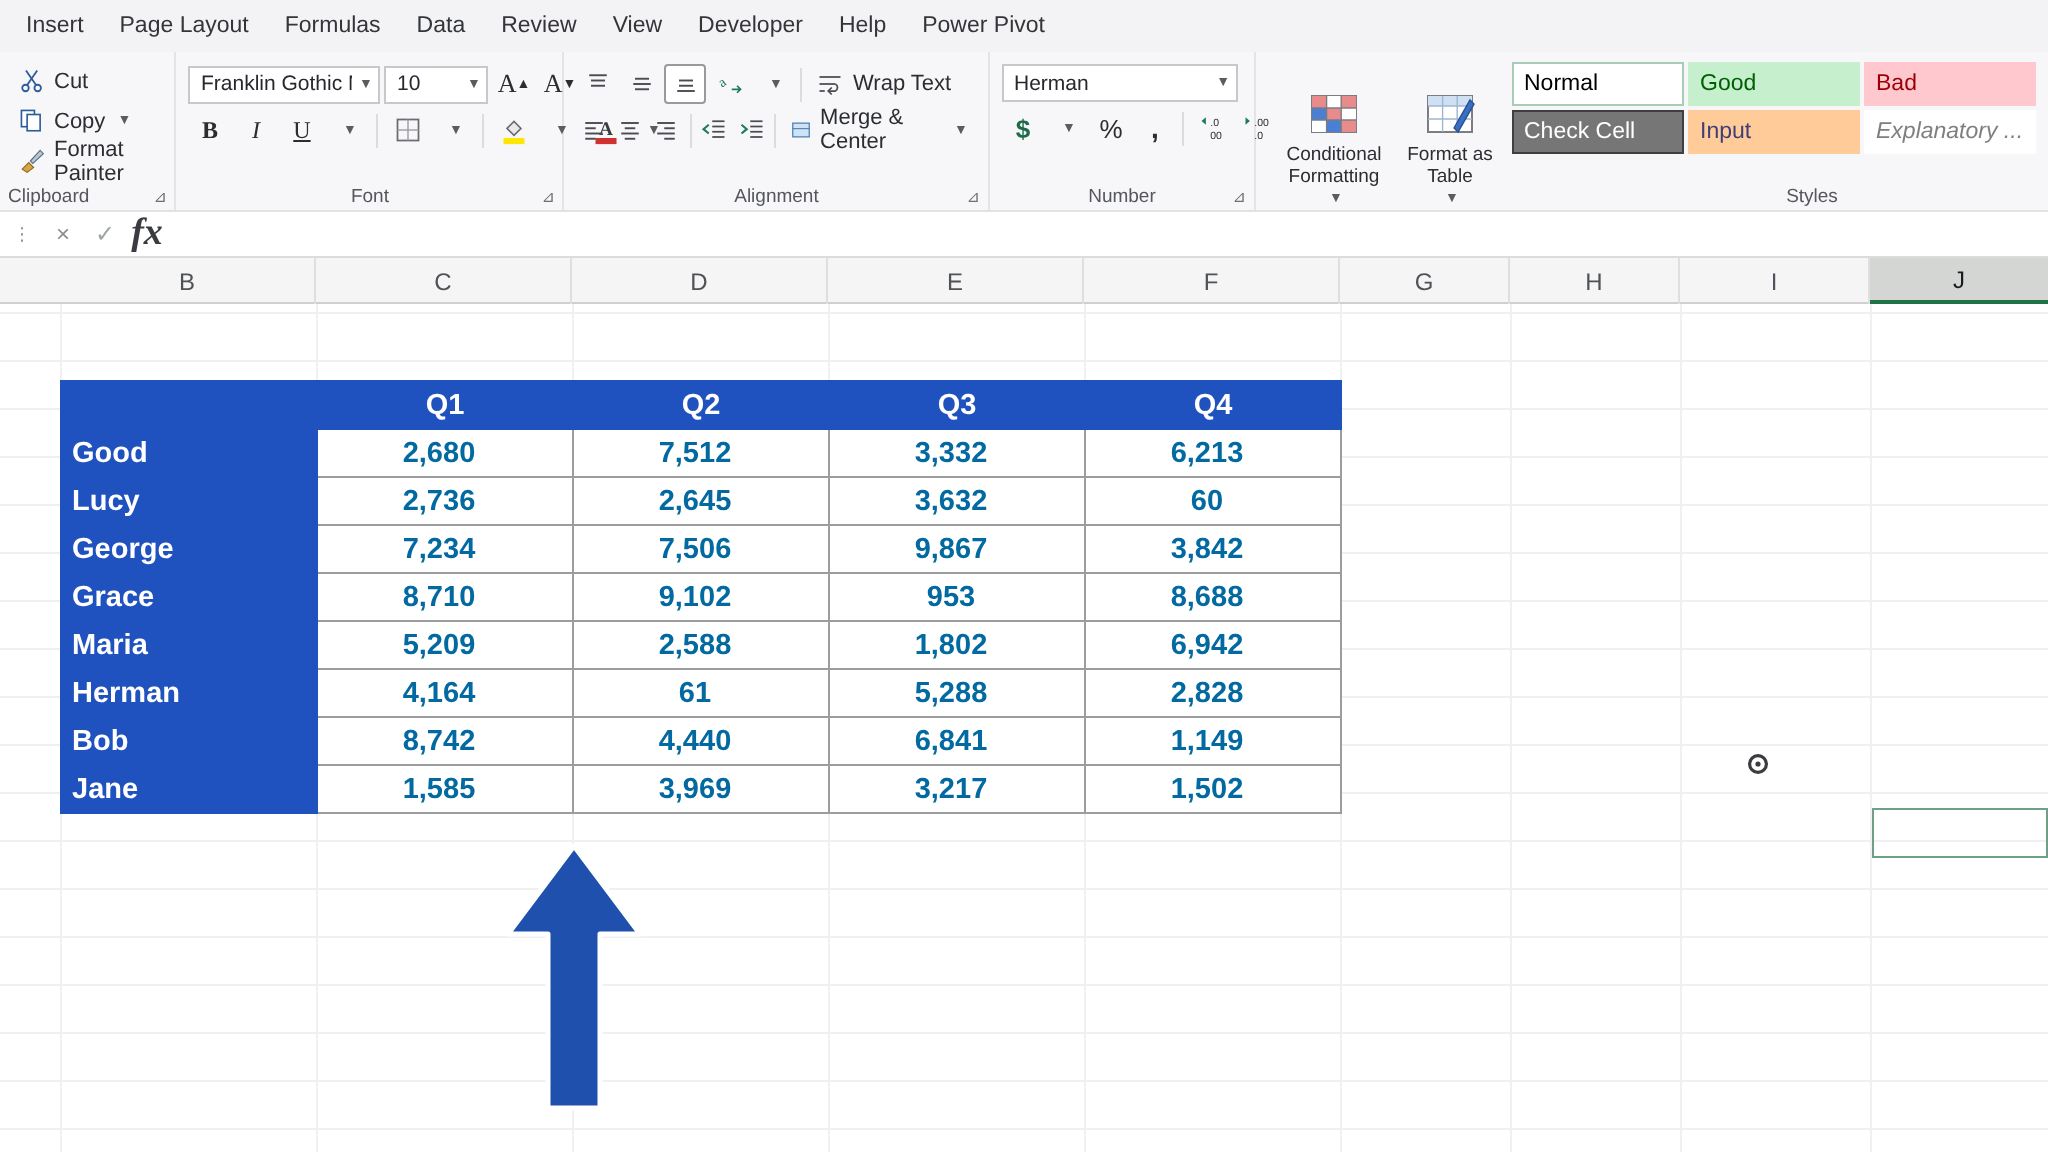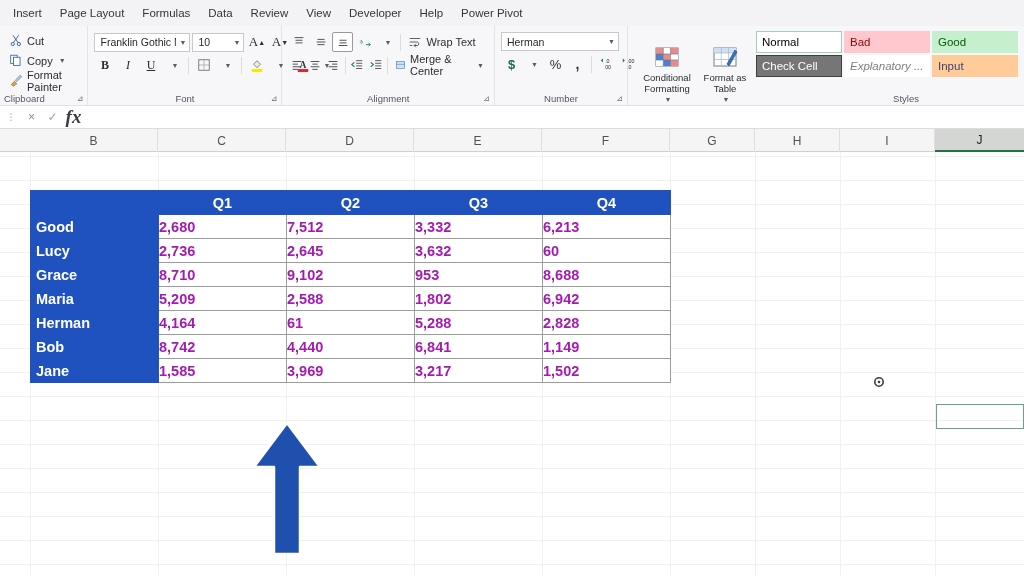--- a/index.html
+++ b/index.html
@@ -167,22 +167,22 @@
     text-align: center;
     border-color: #1f51bf;
   }
   .dtable th.corner { background: #1f51bf; }
   .dtable td.namecell {
     background: #1f51bf; color: #ffffff;
     padding-left: 5px; text-align: left;
     border-color: #1f51bf;
   }
   .dtable td.numcell {
-    background: #ffffff; color: #a21caf;
-    text-align: left; padding-right: 6px;
+    background: #ffffff; color: #0369a1;
+    text-align: center; padding-right: 6px;
     border-color: #9c9c9c;
   }
   .col-name { width: 128px; }
   .col-q { width: 128px; }
 
   
   .arrow-anno { position: absolute; }
   
   .cursor { position: absolute; }
   
@@ -508,26 +508,26 @@
         <span>Format as Table</span>
         <span class="caret">▼</span>
       </div>
 
       <div class="style-gallery">
         <div class="style-col">
           <div class="scell" id="sc0" style="background: rgb(255, 255, 255); color: rgb(0, 0, 0); border-color: rgb(167, 205, 184);">Normal</div>
           <div class="scell" id="sc1" style="background: rgb(118, 118, 118); color: rgb(255, 255, 255); border-color: rgb(63, 63, 63);">Check Cell</div>
         </div>
         <div class="style-col">
+          <div class="scell" id="sc4" style="background: rgb(198, 239, 206); color: rgb(0, 97, 0); border-color: rgb(198, 239, 206);">Good</div>
+          <div class="scell" id="sc5" style="background: rgb(255, 204, 153); color: rgb(63, 63, 118); border-color: rgb(255, 204, 153);">Input</div>
+        </div>
+        <div class="style-col">
           <div class="scell" id="sc2" style="background: rgb(255, 199, 206); color: rgb(156, 0, 6); border-color: rgb(255, 199, 206);">Bad</div>
           <div class="scell" id="sc3" style="font-style: italic; background: rgb(255, 255, 255); color: rgb(127, 127, 127); border-color: rgb(255, 255, 255);">Explanatory ...</div>
-        </div>
-        <div class="style-col">
-          <div class="scell" id="sc4" style="background: rgb(198, 239, 206); color: rgb(0, 97, 0); border-color: rgb(198, 239, 206);">Good</div>
-          <div class="scell" id="sc5" style="background: rgb(255, 204, 153); color: rgb(63, 63, 118); border-color: rgb(255, 204, 153);">Input</div>
         </div>
       </div>
     </div>
     <div class="grp-label" style="left:160px;">Styles</div>
   </div>
 </div>
 
 <div class="fbar">
   <div class="fbar-btn" style="font-size:9px;letter-spacing:-1px;">⋮</div>
   <div class="fbar-btn">×</div>
@@ -599,20 +599,27 @@
         <td class="numcell">6,213</td>
       </tr>
       <tr>
         <td class="namecell">Lucy</td>
         <td class="numcell">2,736</td>
         <td class="numcell">2,645</td>
         <td class="numcell">3,632</td>
         <td class="numcell">60</td>
       </tr>
       <tr>
+        <td class="namecell">George</td>
+        <td class="numcell">7,234</td>
+        <td class="numcell">7,506</td>
+        <td class="numcell">9,867</td>
+        <td class="numcell">3,842</td>
+      </tr>
+      <tr>
         <td class="namecell">Grace</td>
         <td class="numcell">8,710</td>
         <td class="numcell">9,102</td>
         <td class="numcell">953</td>
         <td class="numcell">8,688</td>
       </tr>
       <tr>
         <td class="namecell">Maria</td>
         <td class="numcell">5,209</td>
         <td class="numcell">2,588</td>

